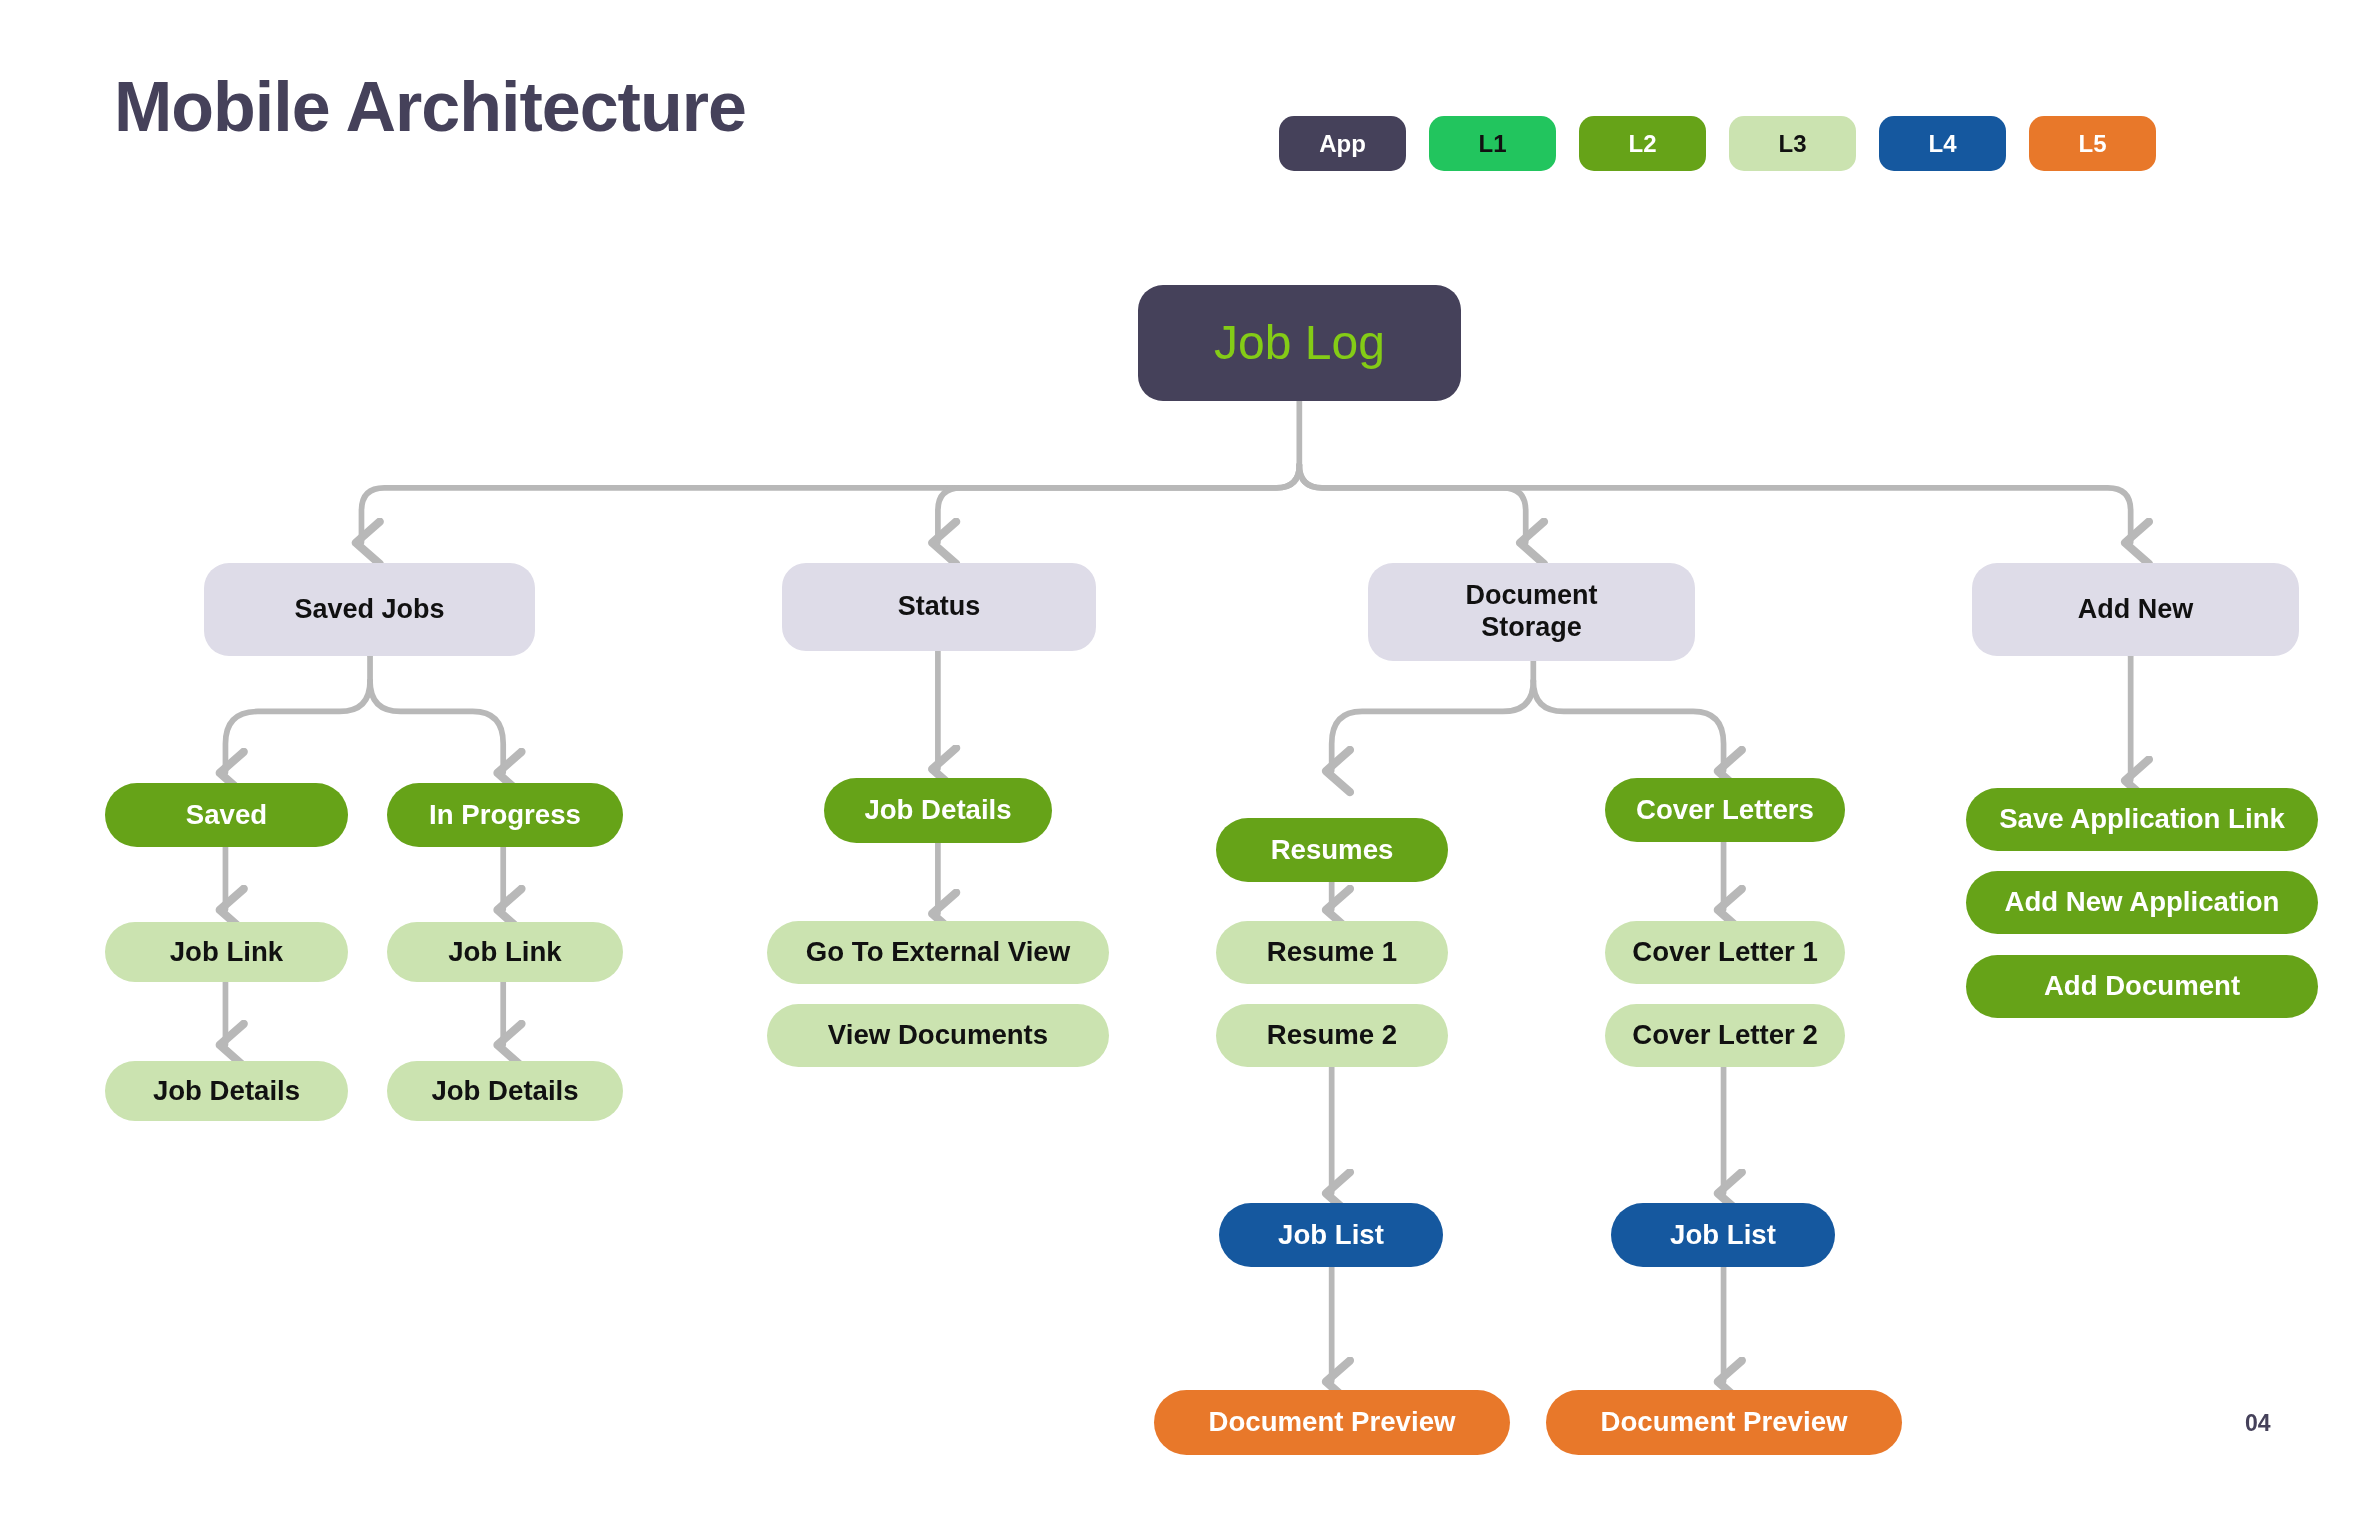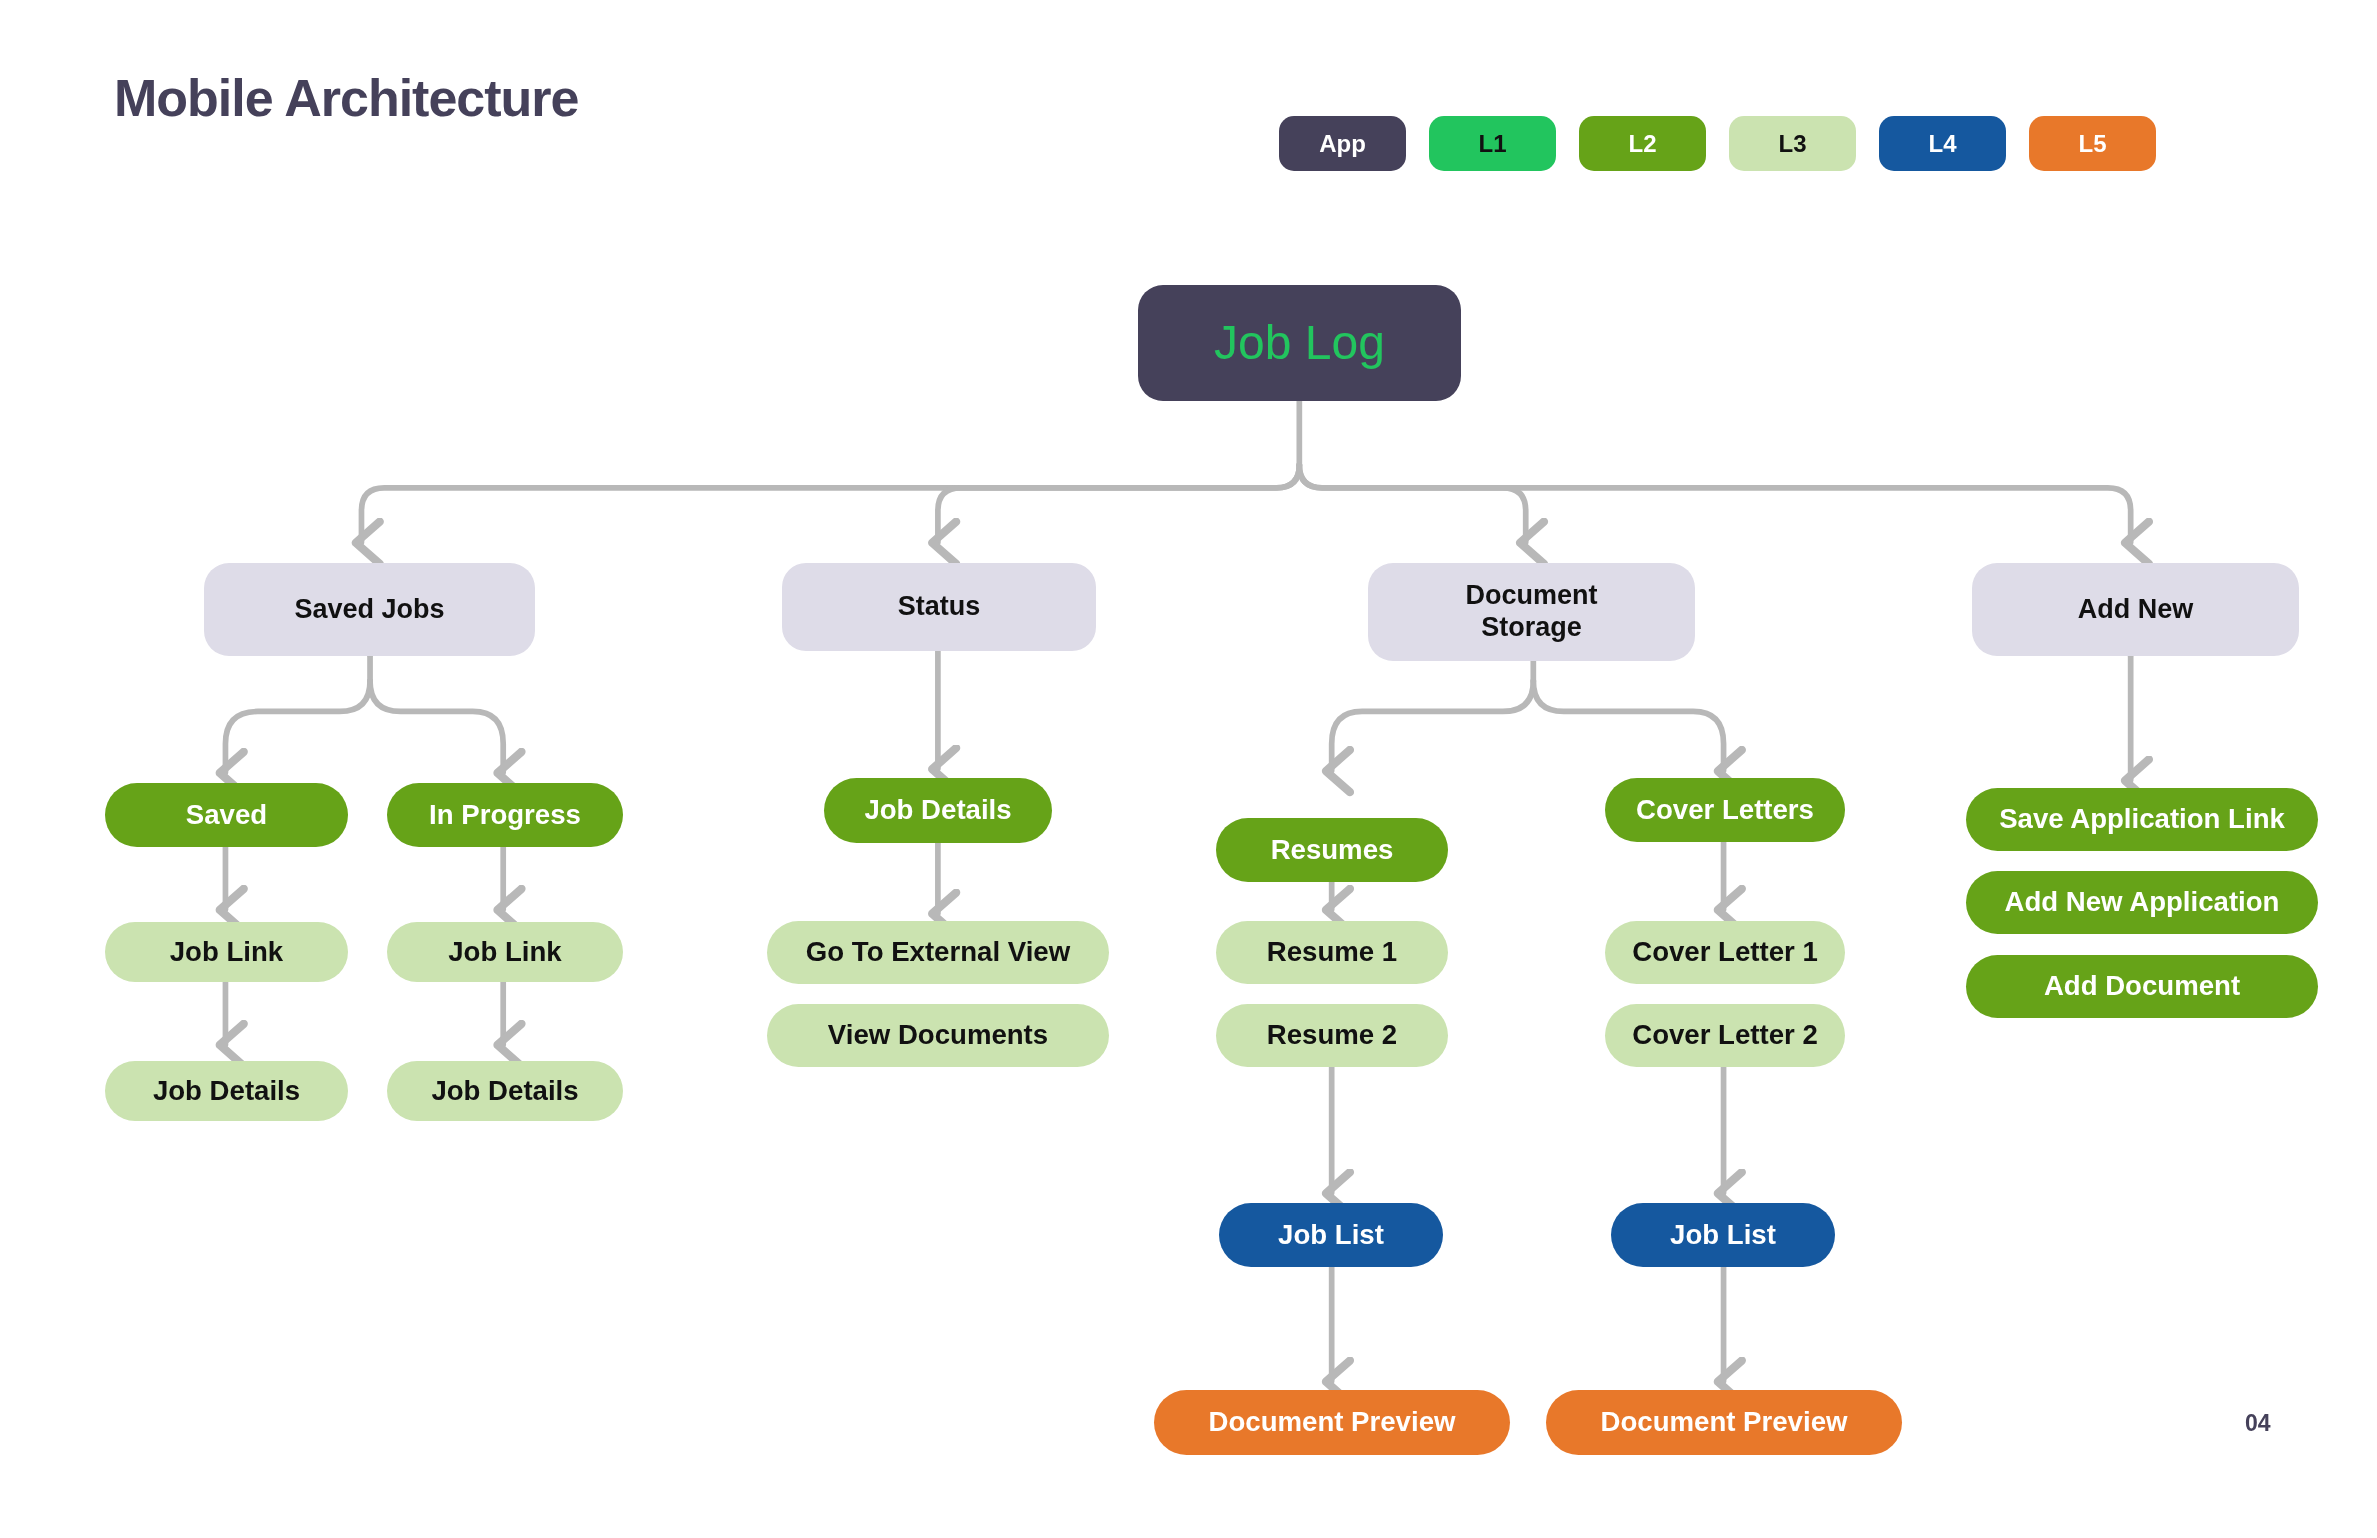--- a/index.html
+++ b/index.html
@@ -8,21 +8,21 @@
     background:#ffffff;
     font-family:"Liberation Sans", sans-serif;
     overflow:hidden;
     position:relative;
   }
   #stage{position:absolute;left:0;top:0;width:2378px;height:1539px;}
 
   
   #page-title{
     position:absolute;left:114px;top:72px;
-    font-size:52px;font-weight:bold;letter-spacing:-1px;
+    font-size:70px;font-weight:bold;letter-spacing:-1px;
     color:#45415a;line-height:1;white-space:nowrap;
   }
   #legend{
     position:absolute;left:1279px;top:116px;
     display:flex;align-items:center;gap:23px;
   }
   .legend-pill{
     height:55px;min-width:127px;
     display:flex;align-items:center;justify-content:center;
     border-radius:15px;
@@ -32,21 +32,21 @@
 
   
   .node{
     position:absolute;
     display:flex;align-items:center;justify-content:center;
     text-align:center;
     box-sizing:border-box;
     line-height:1.18;
     padding:0 13.3px;
   }
-  .lvl-app{ background:#45415a; color:#22c55e; border-radius:25px; font-size:48px; font-weight:normal;}
+  .lvl-app{ background:#45415a; color:#84cc16; border-radius:25px; font-size:48px; font-weight:normal;}
   .lvl-l1 { background:#dedce8; color:#111111; border-radius:25px; font-size:27px; font-weight:bold;}
   .lvl-l2 { background:#66a318; color:#ffffff; border-radius:950px; font-size:27.6px; font-weight:bold;}
   .lvl-l3 { background:#cbe3b0; color:#111111; border-radius:950px; font-size:27.6px; font-weight:bold;}
   .lvl-l4 { background:#15589f; color:#ffffff; border-radius:950px; font-size:27.6px; font-weight:bold;}
   .lvl-l5 { background:#e8782a; color:#ffffff; border-radius:950px; font-size:27.6px; font-weight:bold;}
 
   
   #wires{position:absolute;left:0;top:0;width:2378px;height:1539px;pointer-events:none;}
 
   

